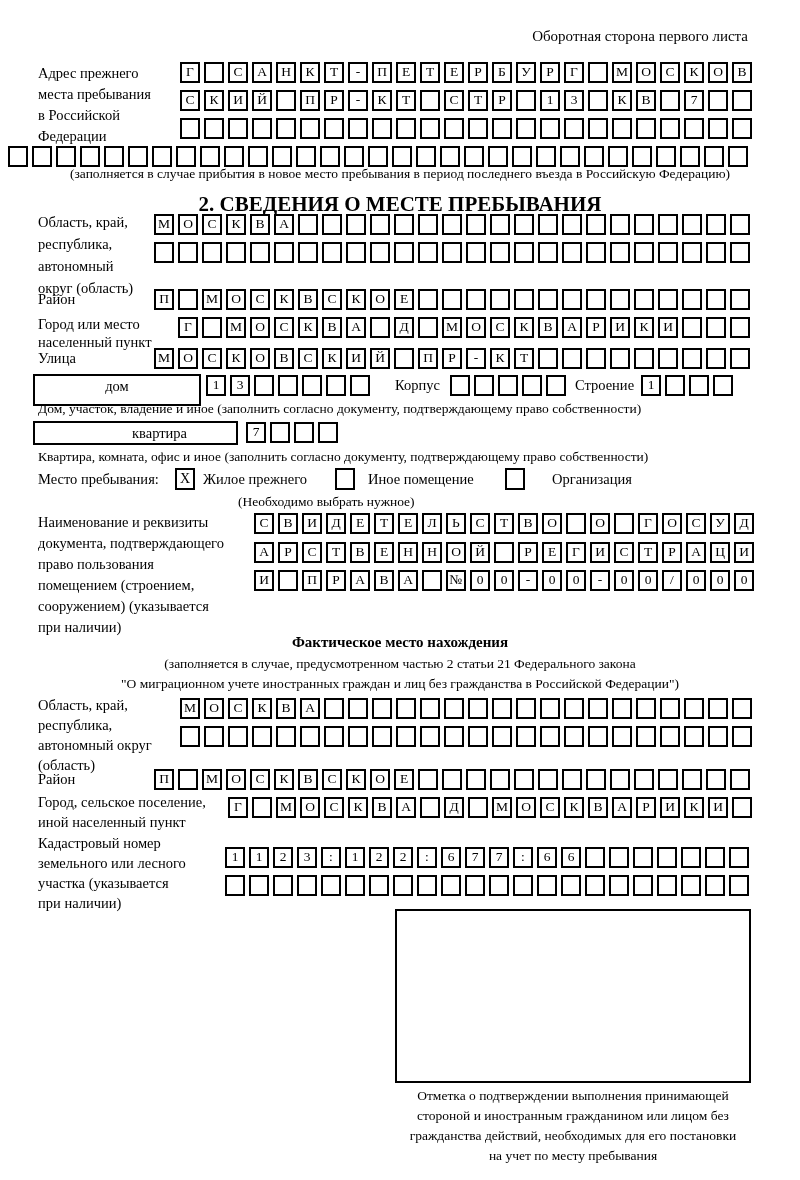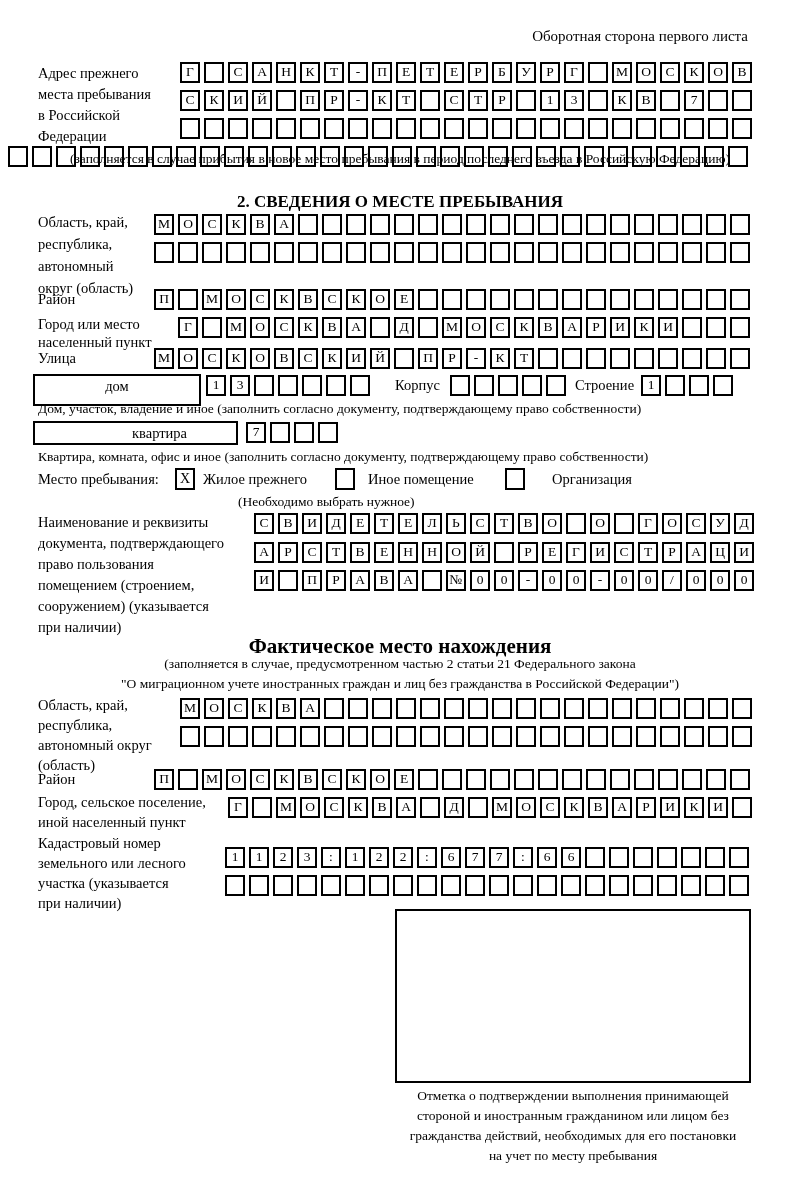--- a/index.html
+++ b/index.html
@@ -138,23 +138,23 @@
       <span class="cell"></span>
       <span class="cell"></span>
       <span class="cell"></span>
       <span class="cell"></span>
       <span class="cell"></span>
       <span class="cell"></span>
       <span class="cell"></span>
       <span class="cell"></span>
       <span class="cell"></span>
     </div>
-  <div class="abs cap center" style="top:151px;">(заполняется в случае прибытия в новое место пребывания в период последнего въезда в Российскую Федерацию)</div>
-
-  <div class="abs cap center bold" style="top:192px;font-size:17px;">2. СВЕДЕНИЯ О МЕСТЕ ПРЕБЫВАНИЯ</div>
+  <div class="abs cap center" style="top:166px;">(заполняется в случае прибытия в новое место пребывания в период последнего въезда в Российскую Федерацию)</div>
+
+  <div class="abs cap center bold" style="top:192px;font-size:21px;">2. СВЕДЕНИЯ О МЕСТЕ ПРЕБЫВАНИЯ</div>
 
   <div class="abs lblk" style="left:38px;top:211px;line-height:22px;">
       <div class="ln">Область, край,</div>
       <div class="ln">республика,</div>
       <div class="ln">автономный</div>
       <div class="ln">округ (область)</div>
     </div>
   <div class="row" style="left:154px;top:214px;">
       <span class="cell">М</span>
       <span class="cell">О</span>
@@ -415,21 +415,21 @@
       <span class="cell">0</span>
       <span class="cell">-</span>
       <span class="cell">0</span>
       <span class="cell">0</span>
       <span class="cell">/</span>
       <span class="cell">0</span>
       <span class="cell">0</span>
       <span class="cell">0</span>
     </div>
 
-  <div class="abs cap center bold" style="top:634px;font-size:21px;">Фактическое место нахождения</div>
+  <div class="abs cap center bold" style="top:634px;font-size:15px;">Фактическое место нахождения</div>
   <div class="abs cap center" style="top:656px;">(заполняется в случае, предусмотренном частью 2 статьи 21 Федерального закона</div>
   <div class="abs cap center" style="top:676px;">"О миграционном учете иностранных граждан и лиц без гражданства в Российской Федерации")</div>
 
   <div class="abs lblk" style="left:38px;top:695px;line-height:20px;">
       <div class="ln">Область, край,</div>
       <div class="ln">республика,</div>
       <div class="ln">автономный округ</div>
       <div class="ln">(область)</div>
     </div>
   <div class="row" style="left:180px;top:698px;">

